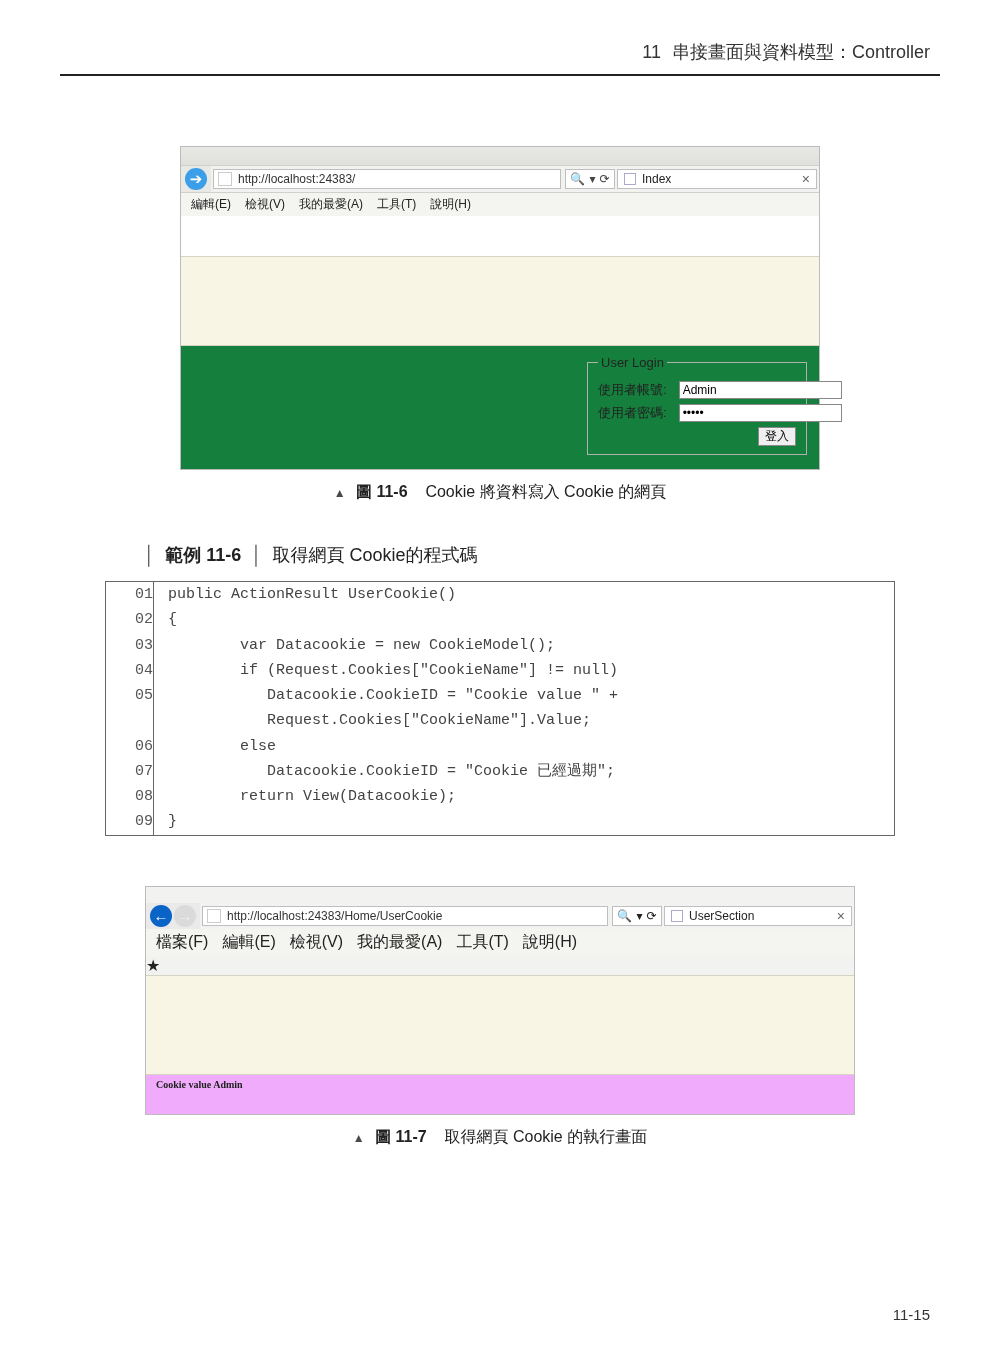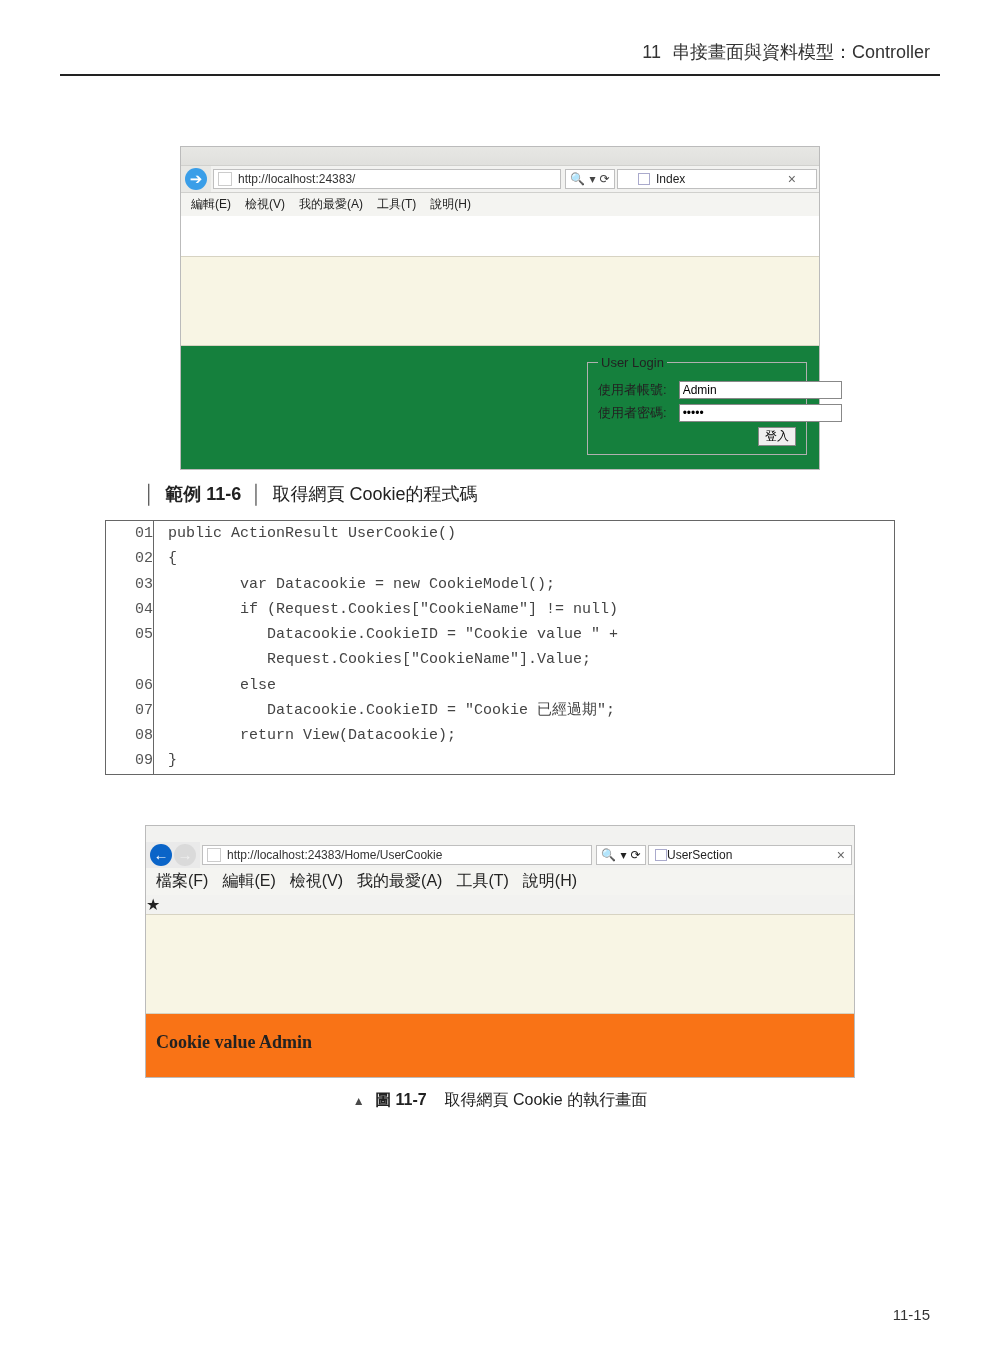--- a/index.html
+++ b/index.html
@@ -72,21 +72,21 @@
     border:none; outline:none; font-size:12px; flex:1; background:transparent;
     color:#333;
   }
   .shot .search-ref {
     width:50px; background:#fff; border:1px solid #bfbfbf; margin:3px 2px;
     display:flex; align-items:center; justify-content:center;
     font-size:12px; color:#444; gap:4px;
   }
   .shot .tab-area {
     width:200px; background:#fff; border:1px solid #bfbfbf; margin:3px 2px 3px 0;
-    display:flex; align-items:center; padding:0 20px; gap:6px; font-size:12px;
+    display:flex; align-items:center; padding:0 6px; gap:6px; font-size:12px;
     position:relative;
   }
   .shot .tab-area .tabicon {
     width:12px;height:12px;display:inline-block;background:#fff;border:1px solid #aac;
   }
   .shot .tab-area .close-x {
     margin-left:auto; color:#666; cursor:default; font-size:14px; line-height:1;
   }
   .shot .menu-bar {
     background:#f4f4f1; padding:3px 10px; font-size:12px; color:#222;
@@ -164,34 +164,34 @@
     display:flex; align-items:center; gap:2px; padding:2px 4px; background:#eaeaea;
   }
   .shot2 .addr-input-wrap {
     flex:1; background:#fff; border:1px solid #bfbfbf; margin:3px 2px;
     display:flex; align-items:center; padding:1px 4px;
   }
   .shot2 .addr-input-wrap input {
     border:none; outline:none; font-size:12px; flex:1; background:transparent; color:#333;
   }
   .shot2 .tab-area {
-    width:204px; background:#fff; border:1px solid #bfbfbf; margin:3px 2px 3px 0;
-    display:flex; align-items:center; padding:0 6px; font-size:12px;
+    width:188px; background:#fff; border:1px solid #bfbfbf; margin:3px 2px 3px 0;
+    display:flex; align-items:center; padding:0 6px; gap:6px; font-size:12px;
   }
   .shot2 .menu-bar {
     background:#f4f4f1; padding:3px 10px; font-size:16px; color:#222;
     display:flex; gap:14px;
   }
   .shot2 .content-cream {
     background:#f8f5e4; min-height:100px;
     border-top:1px solid #d7d3c2; border-bottom:1px solid #d7d3c2;
   }
   .shot2 .result-area {
-    background:#f97316; padding:18px 10px 24px 10px;
-    font-family:"Times New Roman", serif; font-weight:700; font-size:18px;
+    background:#f0abfc; padding:4px 10px 24px 10px;
+    font-family:"Times New Roman", serif; font-weight:700; font-size:10px;
   }
 
   .page-num {
     position:absolute; bottom:30px; right:70px;
     font-size:15px; color:#333;
   }
 </style>
 </head>
 <body>
 
@@ -243,20 +243,26 @@
         <div class="form-row">
           <label>使用者密碼:</label>
           <input type="text" value="•••••" style="">
         </div>
         <div class="btn-row">
           <button>登入</button>
         </div>
       </fieldset>
     </div>
   </div>
+  <div class="caption">
+    <span class="tri">▲</span>
+    <b>圖 11-6</b>
+    &nbsp;&nbsp;
+    <span>Cookie 將資料寫入 Cookie 的網頁</span>
+  </div>
 
   <div class="example-heading">
     <span class="bar">│</span>
     <span class="label">範例 11-6</span>
     <span class="bar">│</span>
     <span>取得網頁 Cookie的程式碼</span>
   </div>
 
   <div class="code-block" id="code-block">
       <div class="row">

